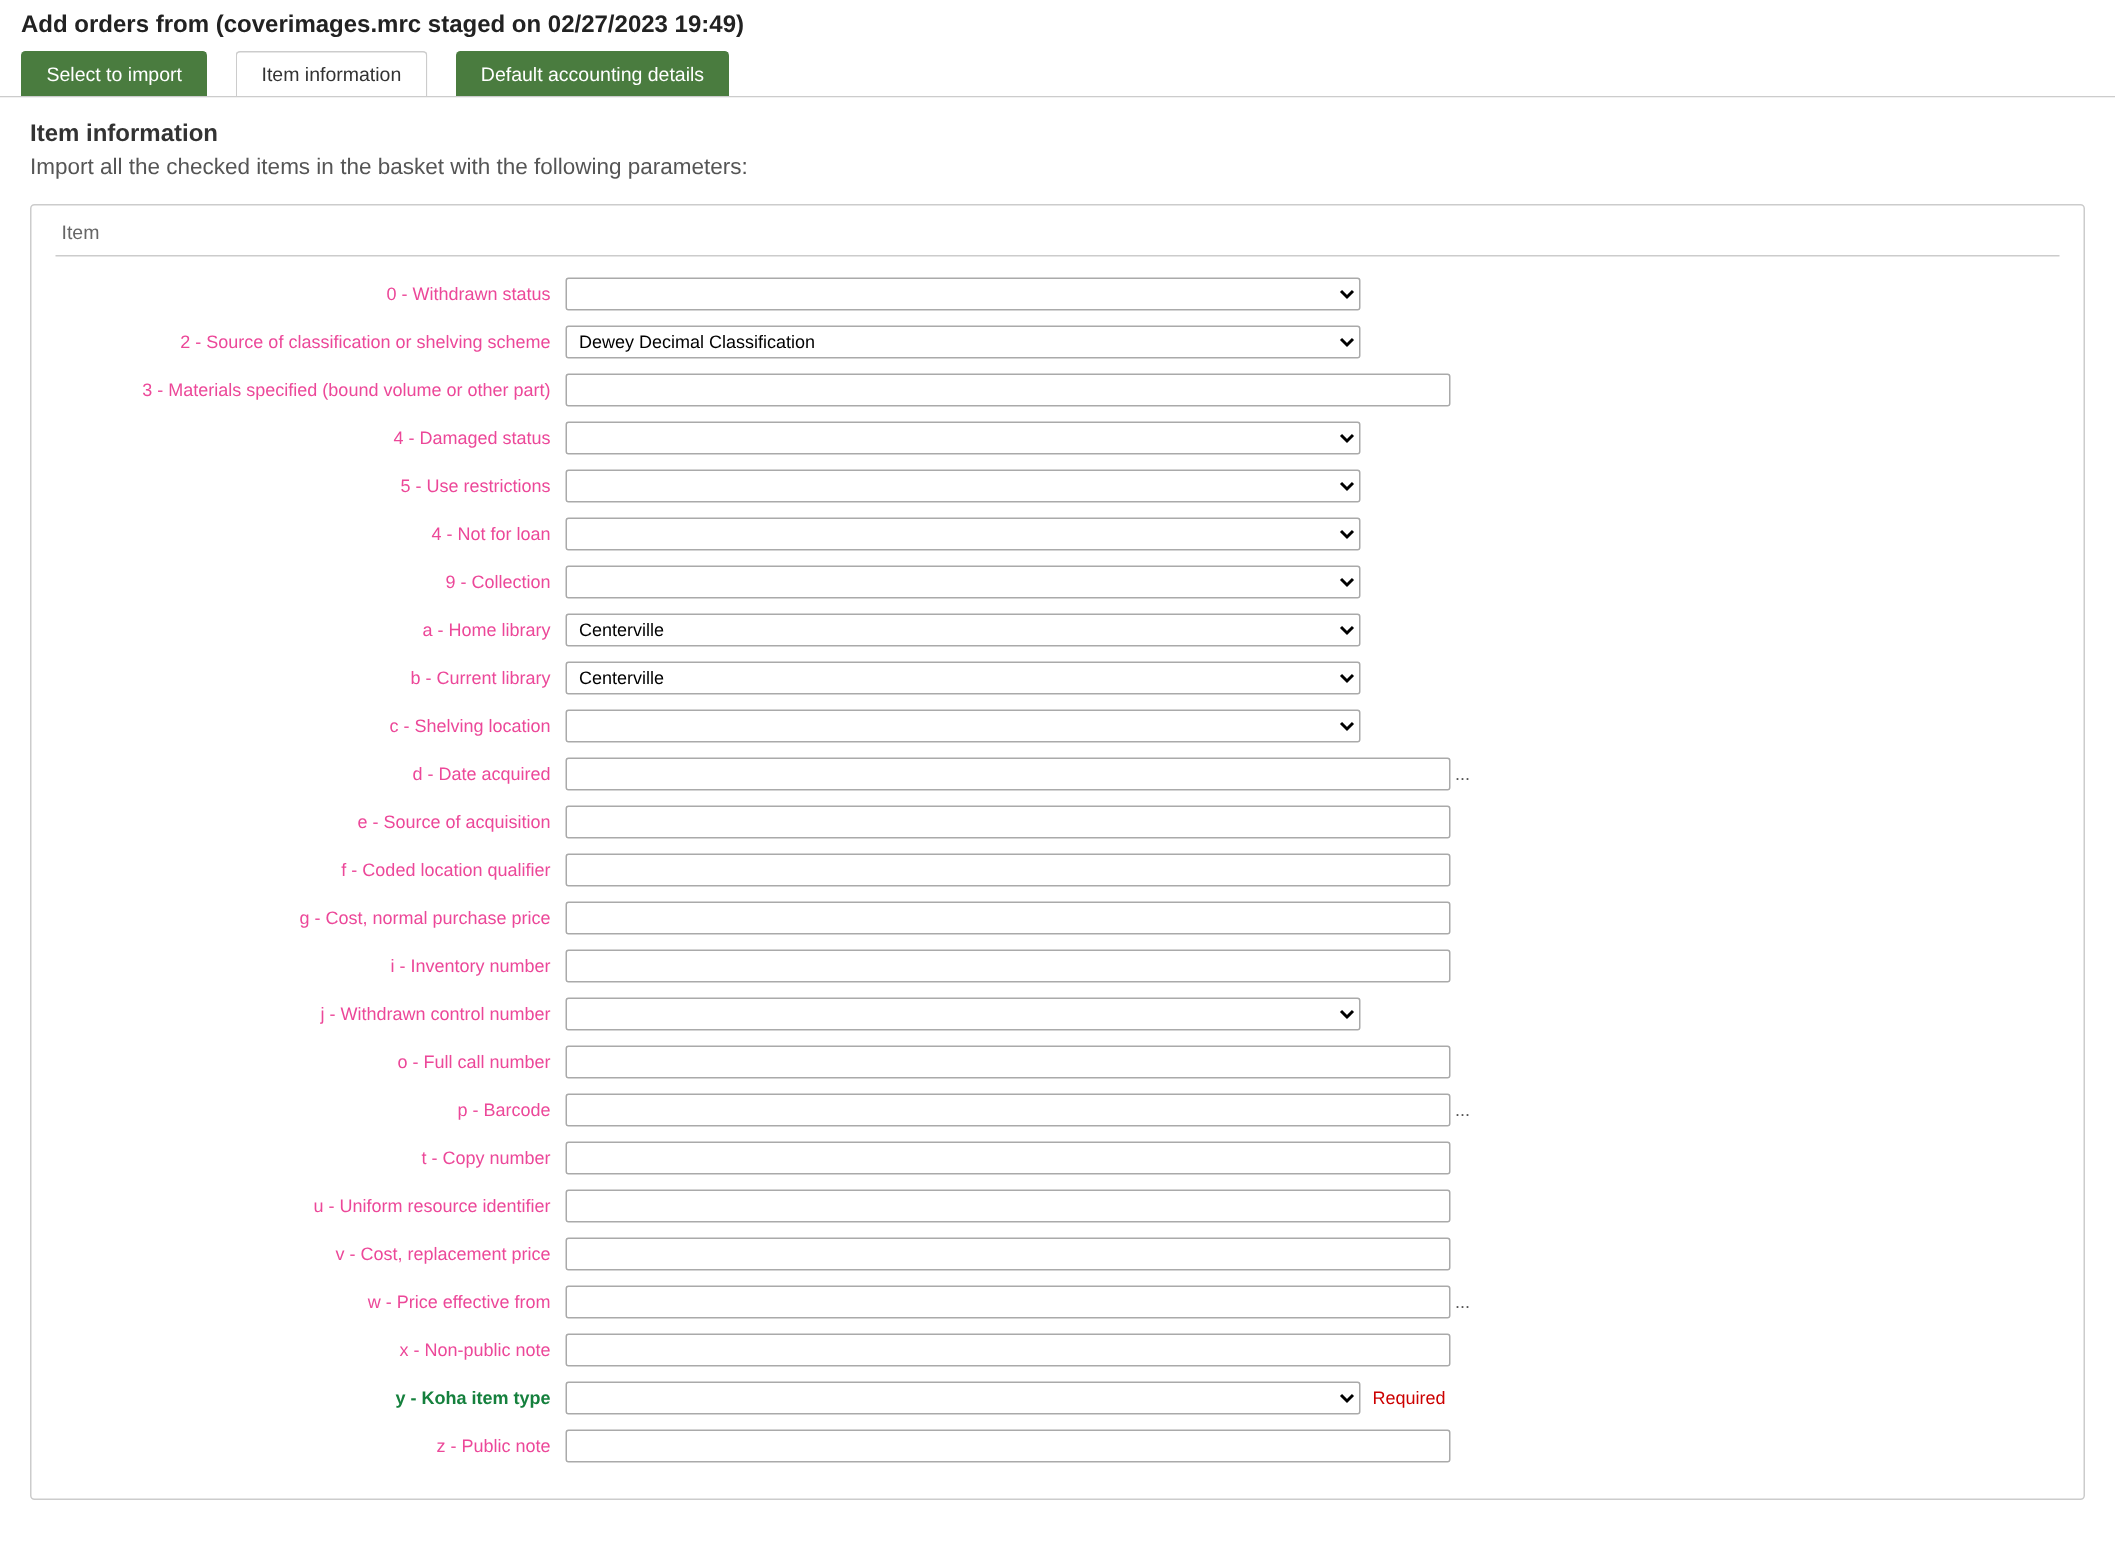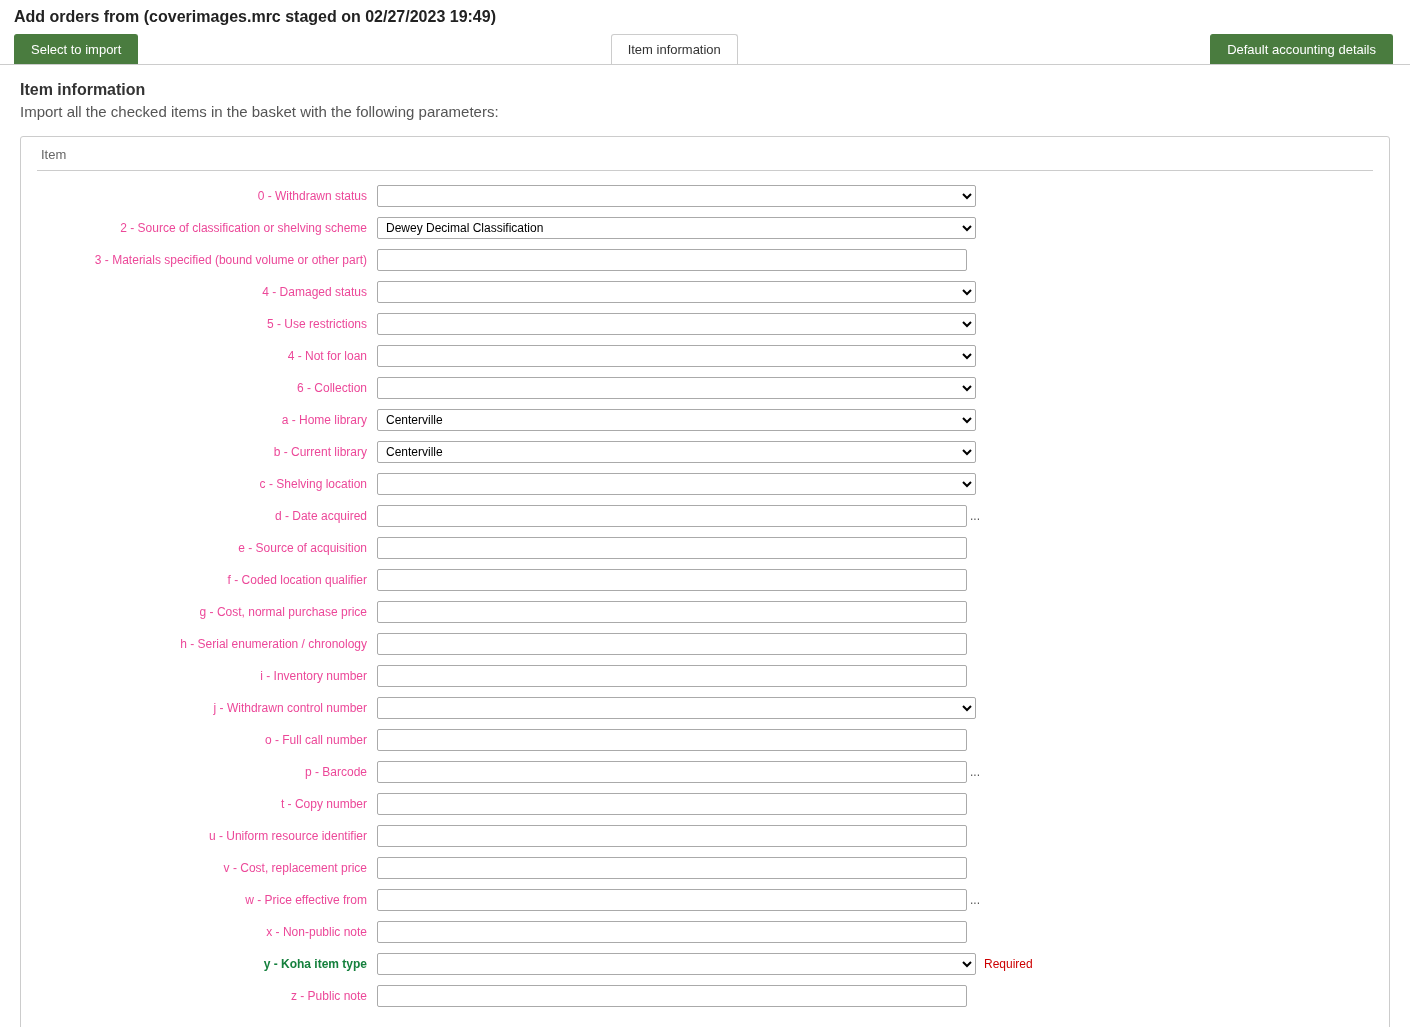--- a/index.html
+++ b/index.html
@@ -17,21 +17,20 @@
     .page-title {
       font-size: 16px;
       font-weight: bold;
       color: #222;
       margin-bottom: 8px;
     }
     .tabs {
       display: flex;
       gap: 16px;
       align-items: flex-end;
-      justify-content: space-between;
     }
     .tab {
       padding: 7px 16px;
       cursor: pointer;
       border: 1px solid #ccc;
       border-bottom: none;
       border-radius: 3px 3px 0 0;
       background: #e9e9e9;
       color: #333;
       font-size: 13px;
@@ -109,21 +108,21 @@
     .form-input {
       width: 590px;
       height: 22px;
       border: 1px solid #aaa;
       border-radius: 2px;
       font-size: 12px;
       padding: 2px 4px;
       background: #fff;
     }
     .form-select {
-      width: 599px;
+      width: 530px;
       height: 22px;
       border: 1px solid #aaa;
       border-radius: 2px;
       font-size: 12px;
       padding: 1px 4px;
       background: #fff;
       appearance: auto;
     }
     .ellipsis {
       margin-left: 3px;
@@ -231,21 +230,21 @@
     <div class="form-row">
       <div class="form-label">4 - Not for loan</div>
       <div class="form-control-wrapper">
         <select class="form-select">
           <option value=""></option>
         </select>
       </div>
     </div>
 
     <div class="form-row">
-      <div class="form-label">6 - Collection</div>
+      <div class="form-label">9 - Collection</div>
       <div class="form-control-wrapper">
         <select class="form-select">
           <option value=""></option>
         </select>
       </div>
     </div>
 
     <div class="form-row">
       <div class="form-label">a - Home library</div>
       <div class="form-control-wrapper">
@@ -295,26 +294,20 @@
       </div>
     </div>
 
     <div class="form-row">
       <div class="form-label">g - Cost, normal purchase price</div>
       <div class="form-control-wrapper">
         <input type="text" class="form-input" value="" style="">
       </div>
     </div>
 
-    <div class="form-row">
-      <div class="form-label">h - Serial enumeration / chronology</div>
-      <div class="form-control-wrapper">
-        <input type="text" class="form-input" value="" style="">
-      </div>
-    </div>
 
     <div class="form-row">
       <div class="form-label">i - Inventory number</div>
       <div class="form-control-wrapper">
         <input type="text" class="form-input" value="" style="">
       </div>
     </div>
 
     <div class="form-row">
       <div class="form-label">j - Withdrawn control number</div>

